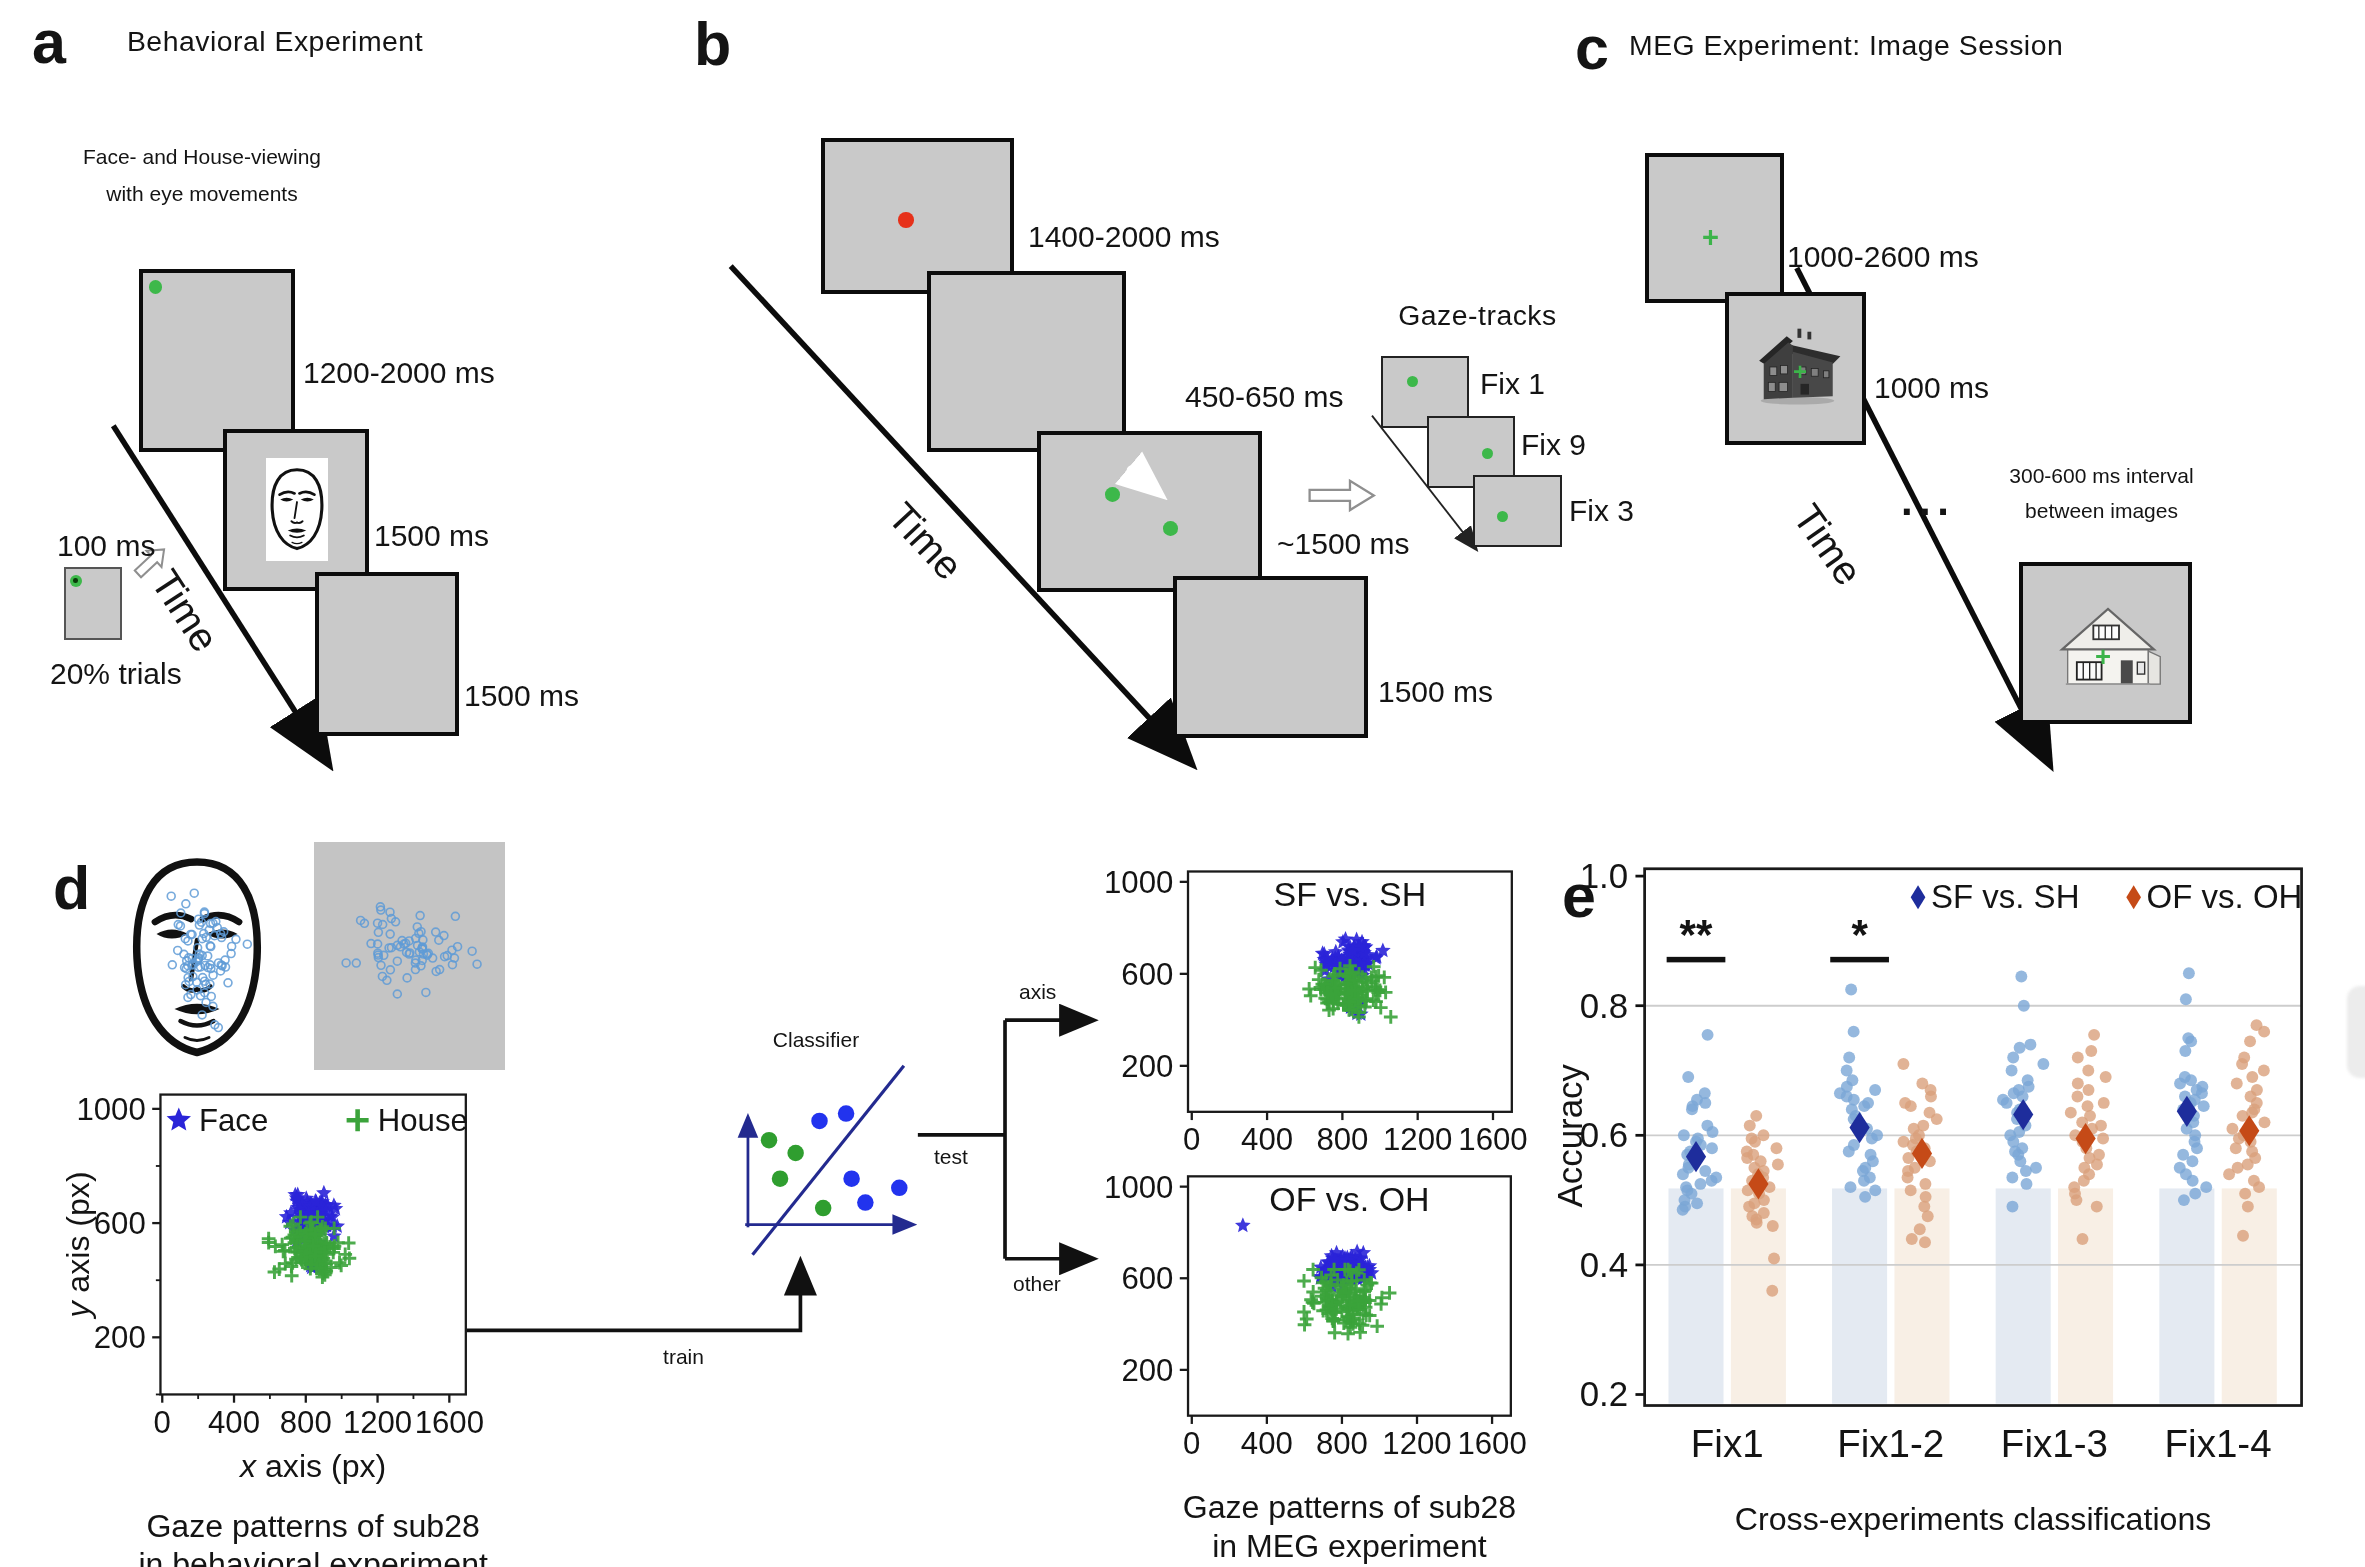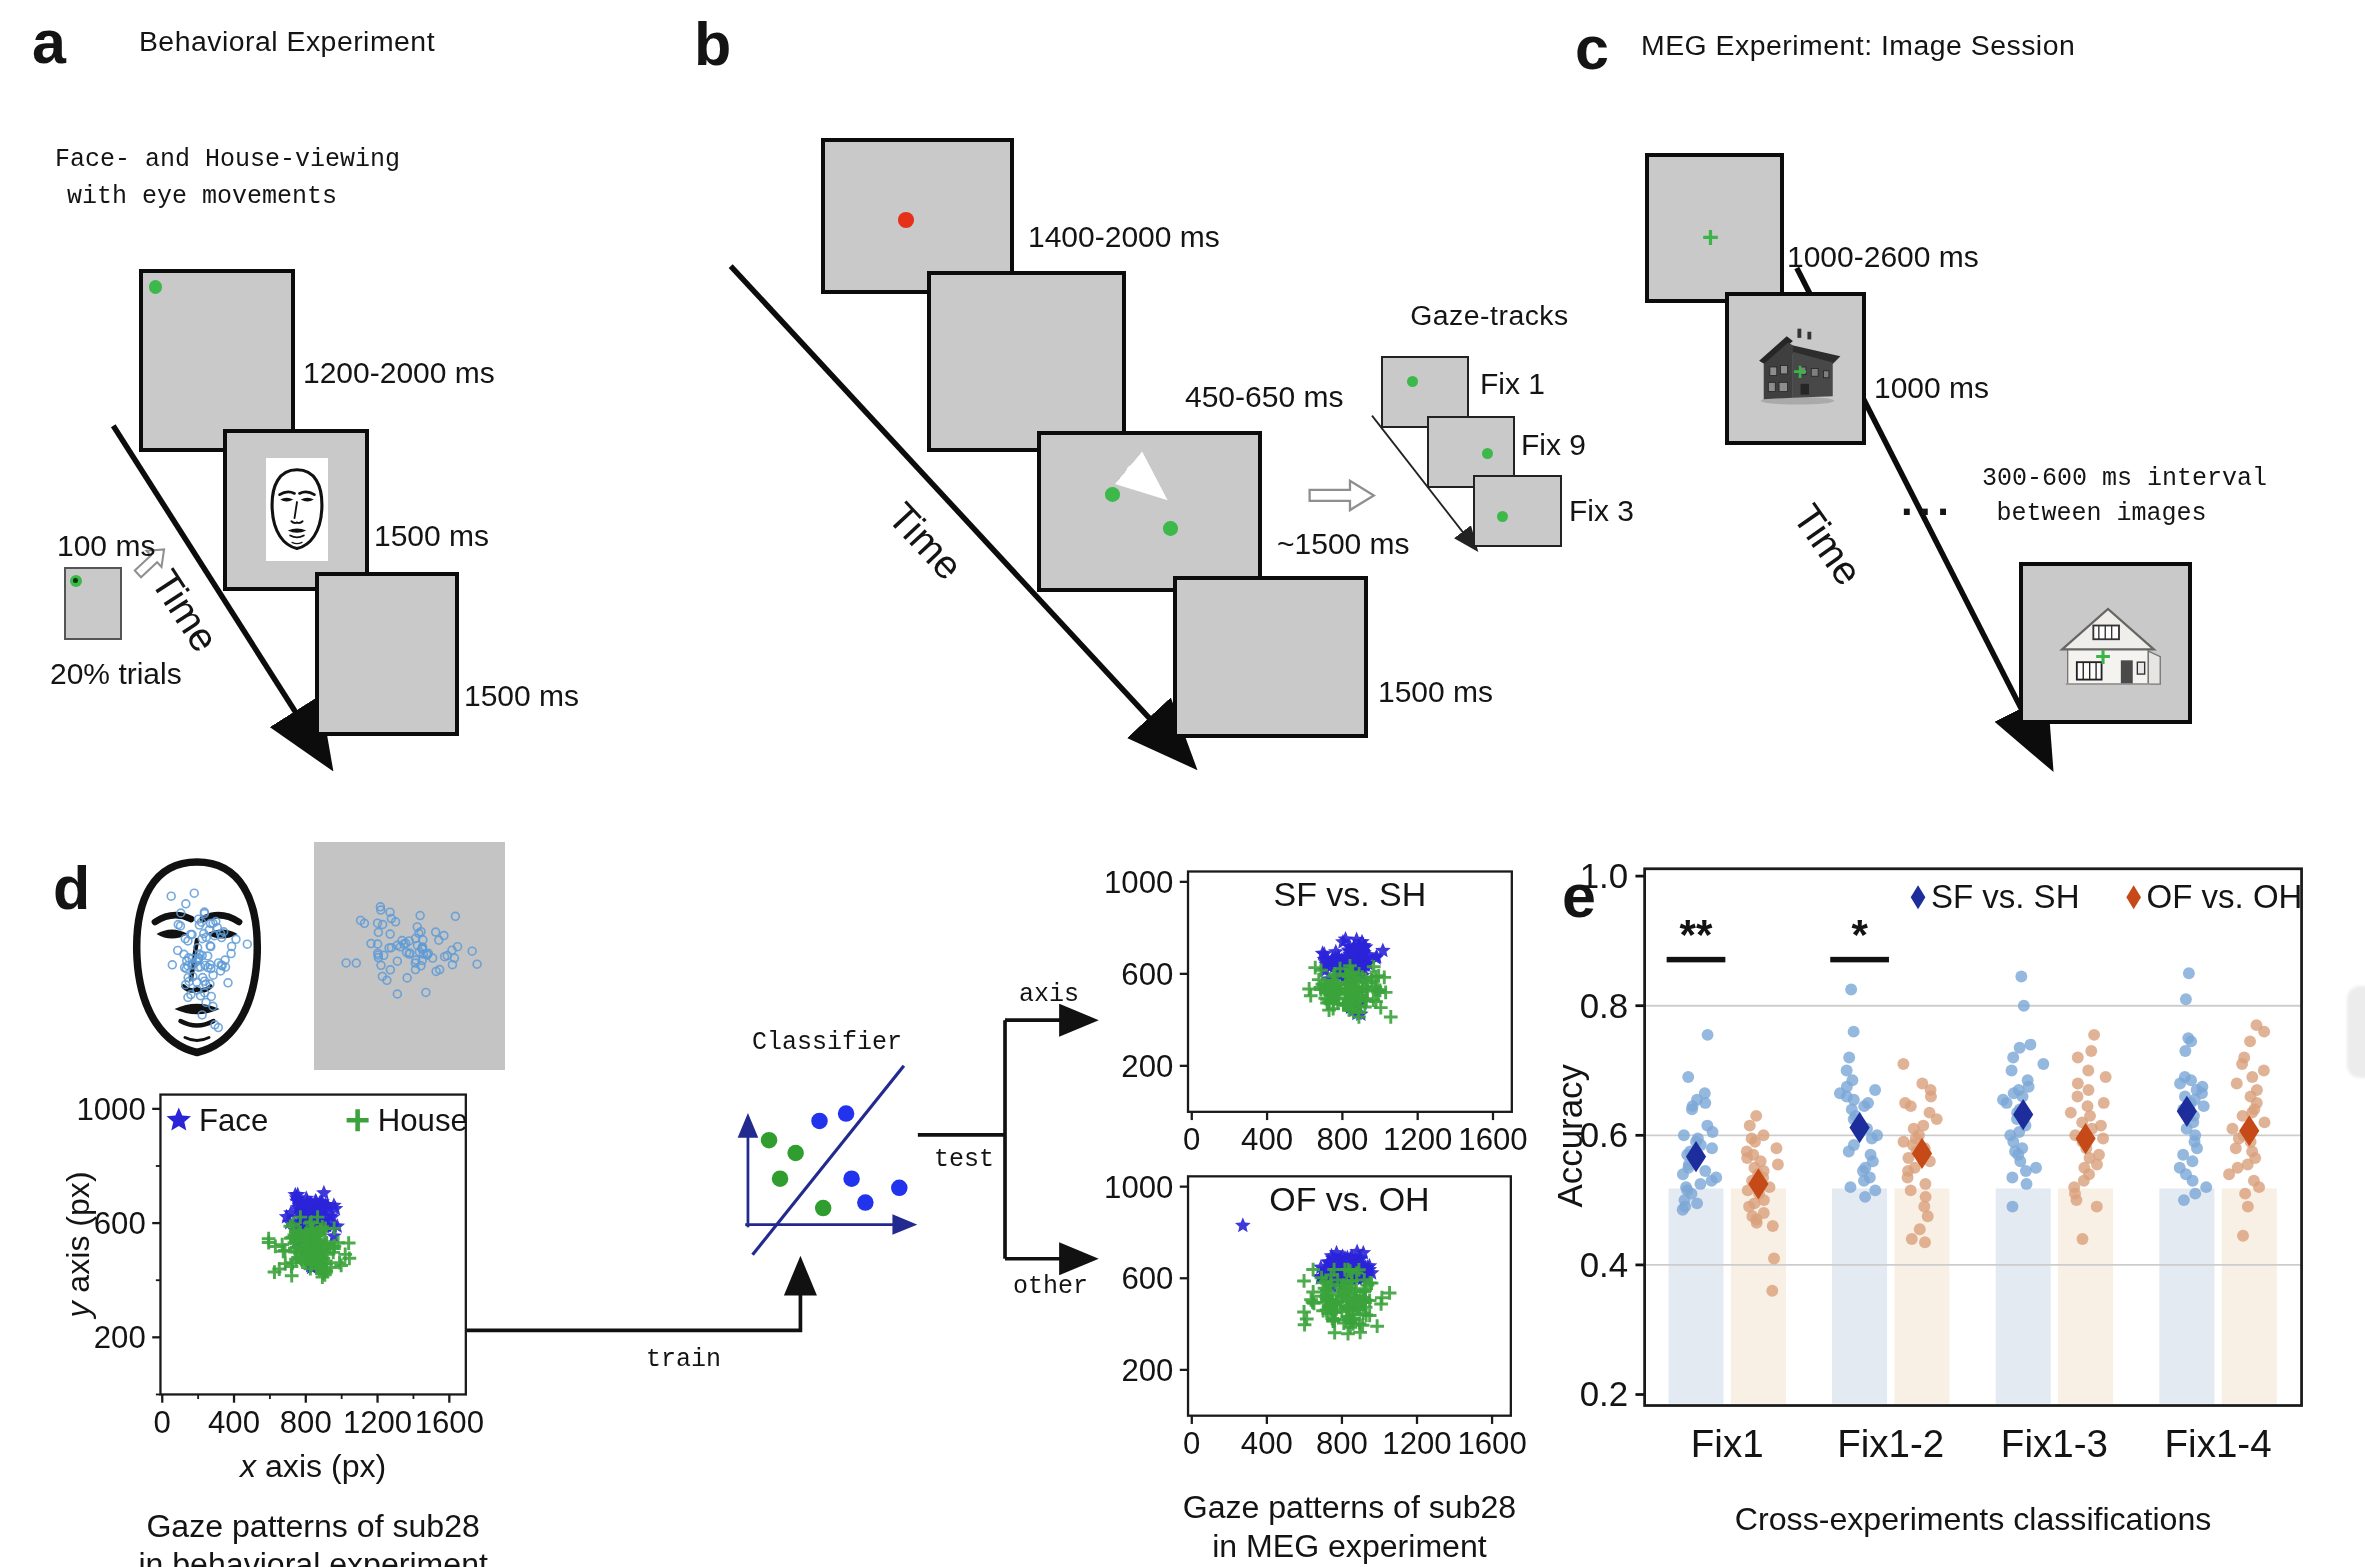--- a/index.html
+++ b/index.html
@@ -1,21 +1,21 @@
 <!DOCTYPE html>
 <html style="font-size:14.7px"><head>
 <meta charset="utf-8">
 <style>
   html,body{margin:0;padding:0;background:#ffffff;}
   #canvas{position:relative;width:2366px;height:1567px;background:#ffffff;overflow:hidden;
           font-family:"Liberation Sans",sans-serif;color:#111;}
   .lbl{position:absolute;white-space:nowrap;color:#141414;}
   .letter{font-size:61px;font-weight:600;}
-  .ptitle{font-size:28.4px;font-weight:500;letter-spacing:0.5px;margin-left:12px;}
-  .body32{font-size:25px;font-family:Liberation Mono, monospace;}
+  .ptitle{font-size:28.4px;font-weight:500;letter-spacing:0.5px;}
+  .body32{font-size:21px;}
   .dur{font-size:30px;}
   .timelbl{font-size:40px;transform-origin:left top;}
   .ctr{text-align:center;}
   .screen{position:absolute;background:#c9c9c9;border:4.6px solid #0c0c0c;box-sizing:border-box;}
   .miniscreen{position:absolute;background:#c9c9c9;border:2.8px solid #222;box-sizing:border-box;}
   .probe{position:absolute;background:#c9c9c9;border:2.8px solid #555;box-sizing:border-box;}
   .gdot{position:absolute;border-radius:50%;background:#3db84a;}
   .rdot{position:absolute;border-radius:50%;background:#e6311a;}
   .gdot-core{position:absolute;border-radius:50%;background:#0a3a0a;}
   .cross{position:absolute;color:#3cb44a;font-weight:700;line-height:1;}

